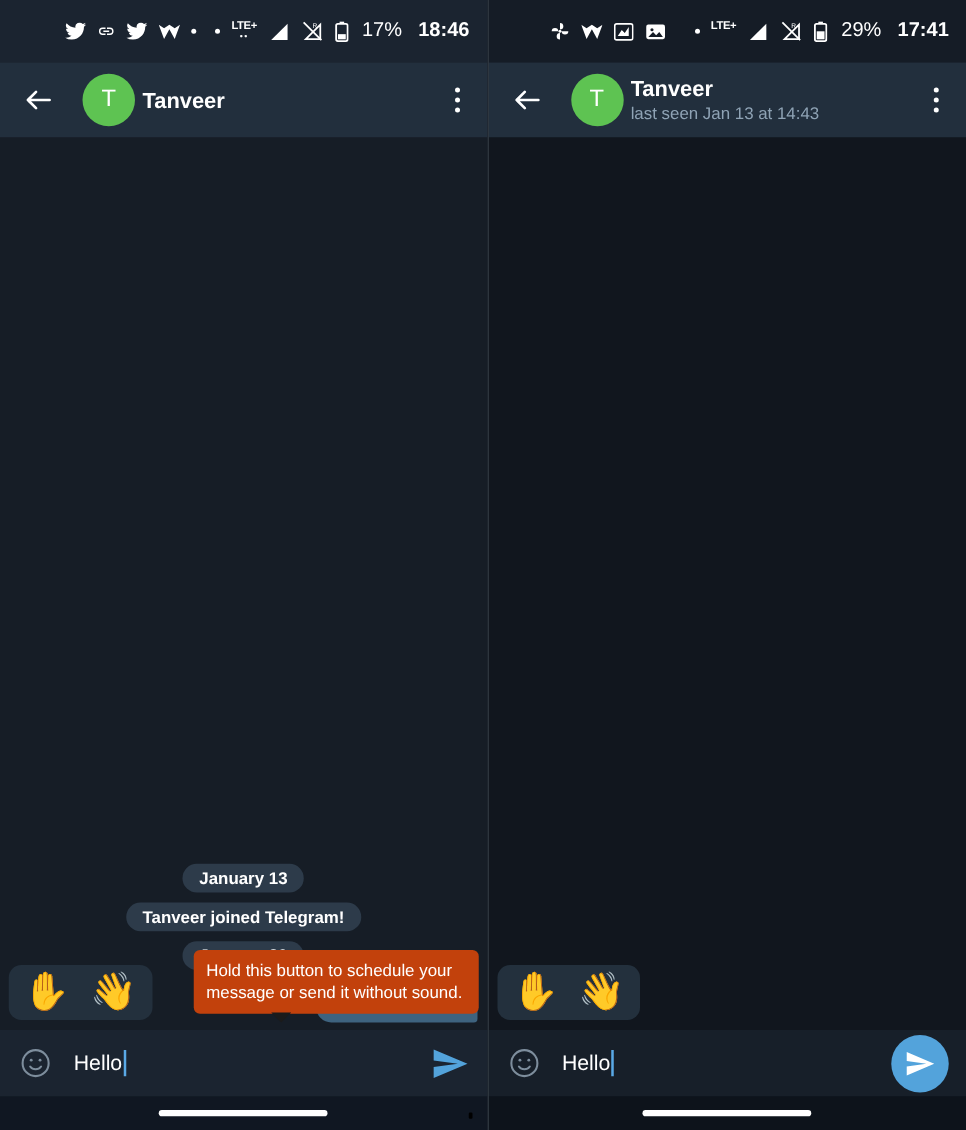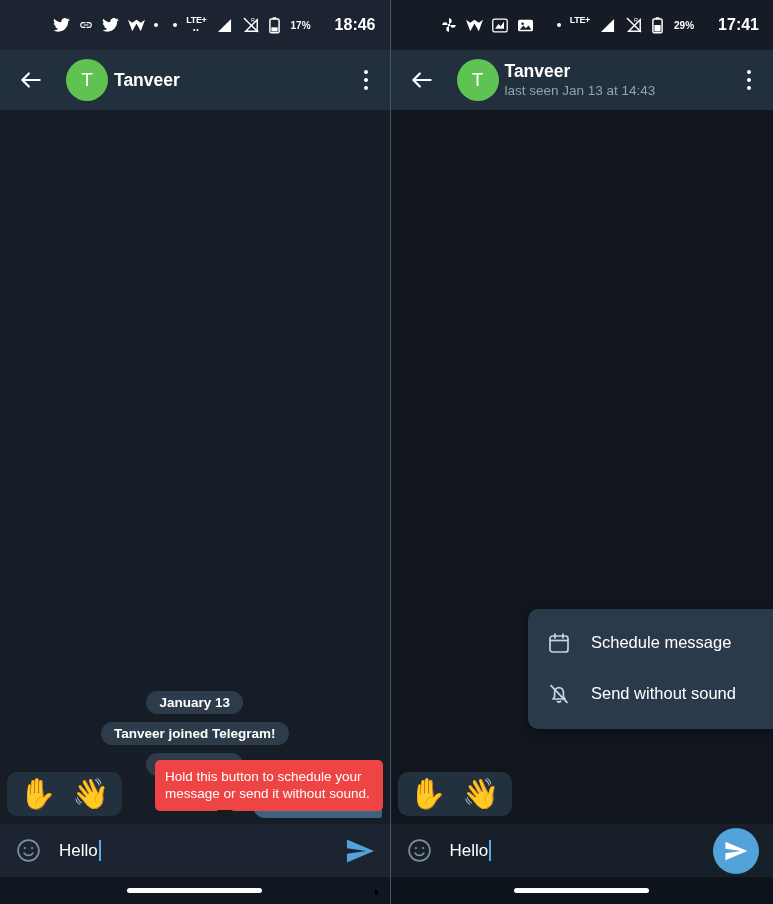--- a/index.html
+++ b/index.html
@@ -55,28 +55,28 @@
     font-size: 9px;
     font-weight: bold;
     letter-spacing: -0.3px;
     line-height: 1;
     position: relative;
     top: -3px;
   }
   .lte-wrap { display:flex; flex-direction:column; align-items:center; justify-content:center; height:18px; }
   .lte-dots { font-size: 7px; line-height: 4px; letter-spacing: 1px; }
   .battery-text {
-    font-size: 10px;
-    font-weight: bold;
+    font-size: 16px;
+    font-weight: normal;
     margin-left: 2px;
   }
   .clock-text {
     font-size: 16px;
     font-weight: bold;
-    margin-left: 15px;
+    margin-left: 4px;
   }
 
   
   .chat-header {
     height: 60px;
     flex: 0 0 60px;
     display: flex;
     align-items: center;
     background: #222f3d;
     padding: 0 13px 0 18px;
@@ -186,21 +186,21 @@
   .bubble-text { color: #ffffff; font-size: 17px; line-height: 22px; }
   .bubble-time { color: #b0c4d6; font-size: 12.5px; }
   .ticks { display: inline-block; margin-left: 1px; }
 
   
   .tooltip {
     position: absolute;
     left: 155px;
     right: 7px;
     bottom: 13px;
-    background: #ef4444;
+    background: #c2410c;
     border-radius: 5px;
     padding: 8px 10px 9px 10px;
     color: #ffffff;
     font-size: 13.5px;
     line-height: 17px;
     z-index: 30;
   }
   .tooltip-arrow {
     position: absolute;
     left: 62px;
@@ -547,42 +547,20 @@
       </span>
     </div>
 
     <div class="chat-body">
 
       <div class="emoji-strip">
         <span>✋</span>
         <span>👋</span>
       </div>
 
-      <div class="popup-menu">
-        <div class="popup-item">
-          <span class="popup-icon">
-            <svg width="24" height="24" viewBox="0 0 24 24">
-                <rect x="3" y="5" width="18" height="16" rx="2.5" fill="none" stroke="#c8d4de" stroke-width="1.7"></rect>
-                <path d="M3 9.5h18" stroke="#c8d4de" stroke-width="1.7"></path>
-                <path d="M8 3v4M16 3v4" stroke="#c8d4de" stroke-width="1.7" stroke-linecap="round"></path>
-              </svg>
-          </span>
-          <span class="popup-label">Schedule message</span>
-        </div>
-        <div class="popup-item">
-          <span class="popup-icon">
-            <svg width="24" height="24" viewBox="0 0 24 24">
-                <path fill="none" stroke="#c8d4de" stroke-width="1.7" stroke-linejoin="round" d="M6 17h12l-1.6-2.3V10a4.4 4.4 0 0 0-8.8 0v4.7L6 17z"></path>
-                <path fill="none" stroke="#c8d4de" stroke-width="1.7" stroke-linecap="round" d="M10.4 19.3a1.9 1.9 0 0 0 3.2 0"></path>
-                <path stroke="#c8d4de" stroke-width="1.7" stroke-linecap="round" d="M4 3.6L20 20.4"></path>
-              </svg>
-          </span>
-          <span class="popup-label">Send without sound</span>
-        </div>
-      </div>
     </div>
 
     <div class="input-bar">
       <span class="smiley-icon">
         <svg width="25" height="25" viewBox="0 0 24 24">
             <circle cx="12" cy="12" r="10" fill="none" stroke="#7d8d9c" stroke-width="1.6"></circle>
             <circle cx="8.6" cy="9.7" r="1.1" fill="#7d8d9c"></circle>
             <circle cx="15.4" cy="9.7" r="1.1" fill="#7d8d9c"></circle>
             <path fill="none" stroke="#7d8d9c" stroke-width="1.6" stroke-linecap="round" d="M7.8 14.6a5.2 5.2 0 0 0 8.4 0"></path>
           </svg>

